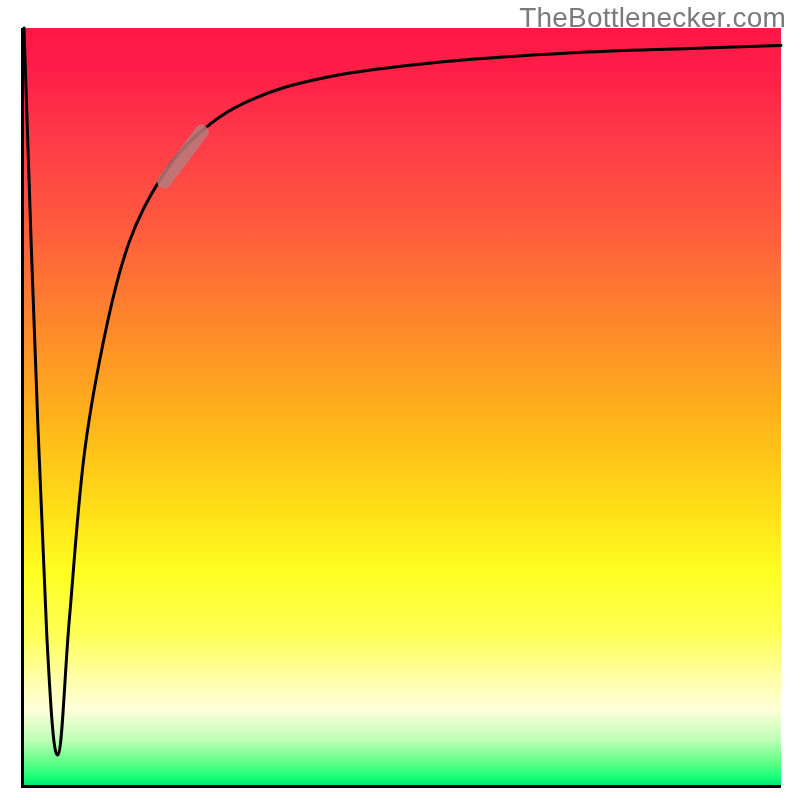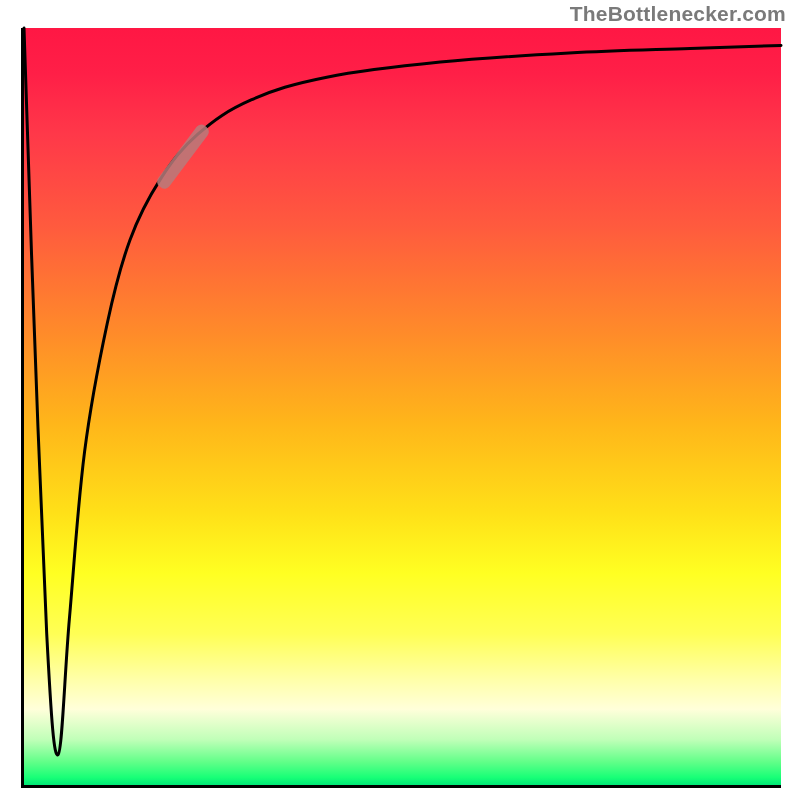--- a/index.html
+++ b/index.html
@@ -8,23 +8,23 @@
     height: 800px;
     background: #ffffff;
     position: relative;
     font-family: Arial, Helvetica, sans-serif;
     overflow: hidden;
   }
   .attribution {
     position: absolute;
     top: 2px;
     right: 14px;
-    font-size: 21px;
+    font-size: 28px;
     color: #7a7a7a;
-    font-weight: 700;
+    font-weight: 400;
     letter-spacing: 0.2px;
   }
   .plot-frame {
     position: absolute;
     left: 21px;
     top: 28px;
     width: 760px;
     height: 760px;
     border-left: 3px solid #000;
     border-bottom: 3px solid #000;

